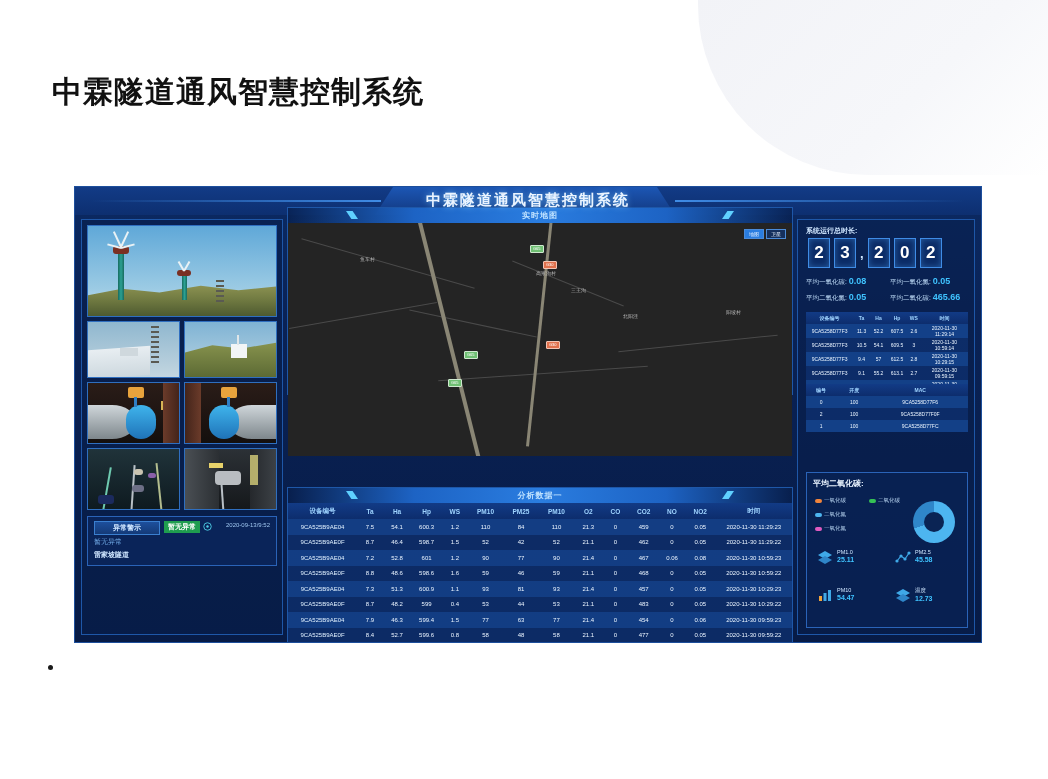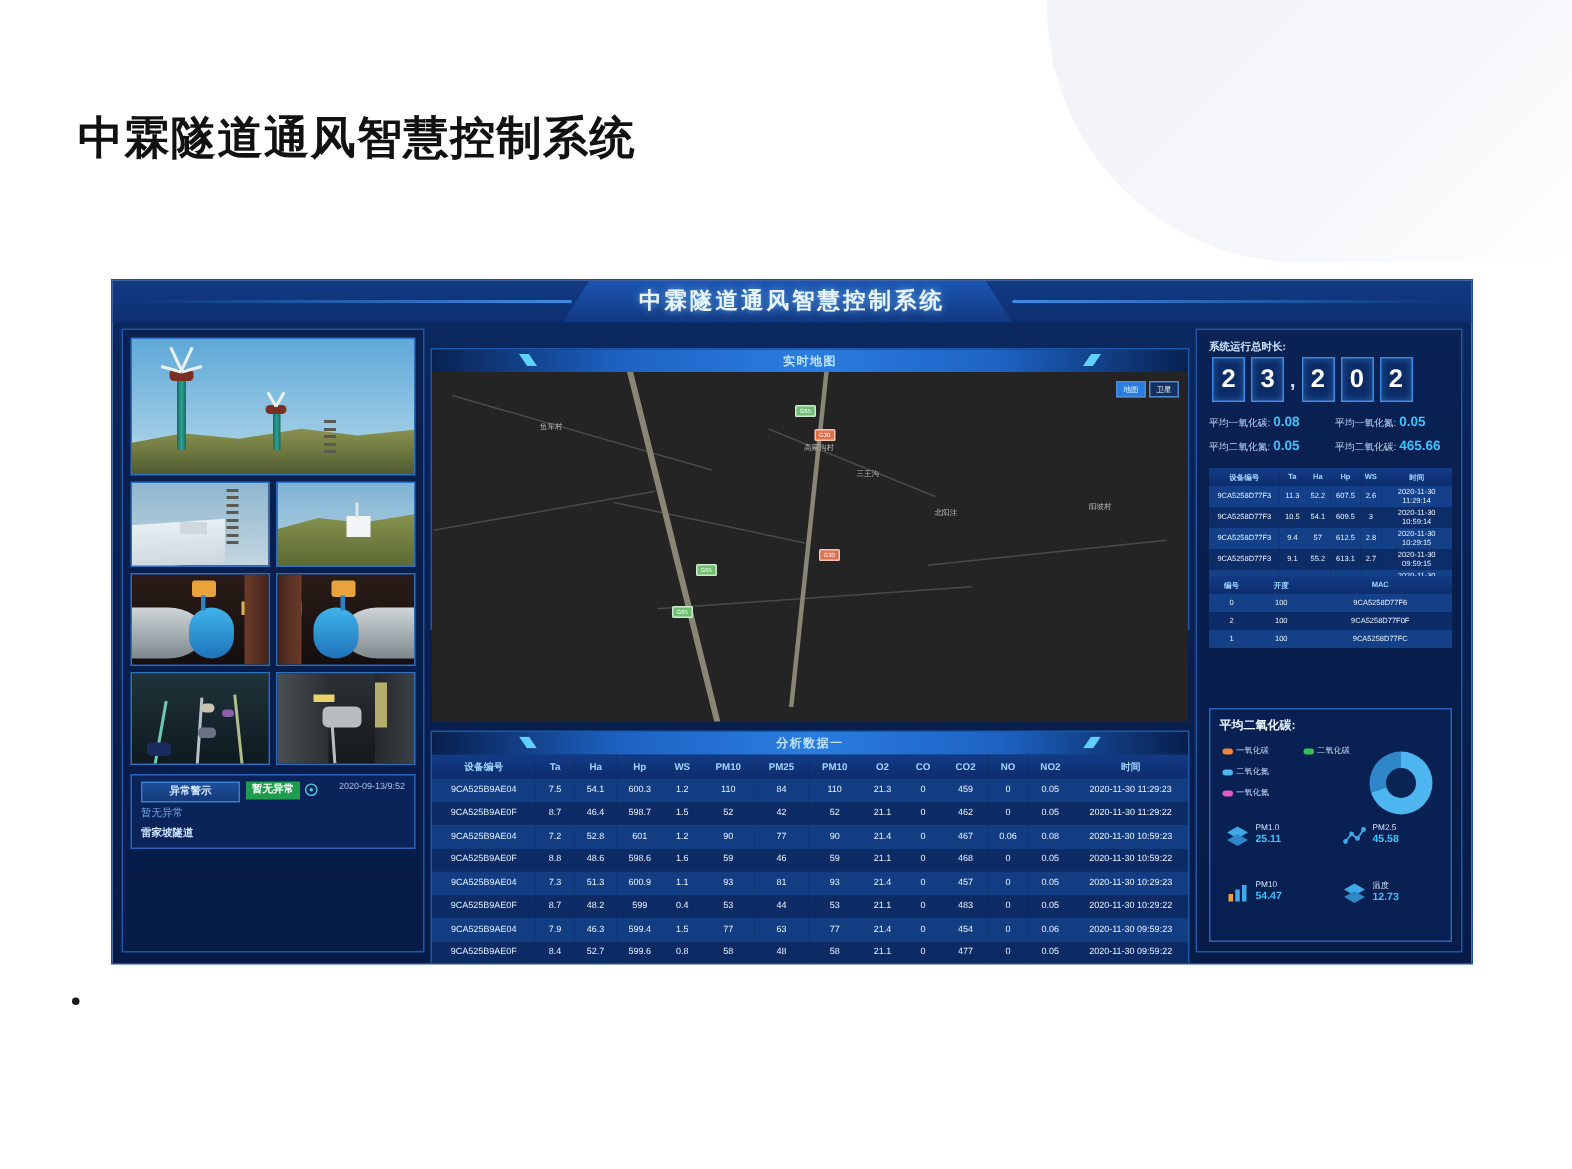--- a/index.html
+++ b/index.html
@@ -105,21 +105,21 @@
   .alarm-badge{
     position:absolute;left:76px;top:4px;width:36px;height:12px;line-height:12px;
     text-align:center;font-size:7px;color:#ffffff;font-weight:bold;background:#1f9d4f;
   }
   .alarm-loc{position:absolute;left:115px;top:5px;width:9px;height:9px;}
   .alarm-date{position:absolute;right:6px;top:5px;font-size:6px;color:#9fc6ef;}
   .alarm-l1{position:absolute;left:6px;top:20px;font-size:7px;color:#6fa8e4;}
   .alarm-l2{position:absolute;left:6px;top:33px;font-size:7px;color:#cfe6ff;font-weight:bold;}
 
   
-  .mappanel{left:212px;top:45px;width:506px;height:188px;}
+  .mappanel{left:212px;top:20px;width:506px;height:188px;}
   .mapbody{position:absolute;left:0;top:15px;width:100%;height:233px;background:#242424;overflow:hidden;}
   .mapline{position:absolute;background:#6a6a6a;opacity:.55;}
   .hwy{position:absolute;background:#8a8675;}
   .shield{position:absolute;font-size:4px;color:#ffffff;background:#6fbf73;
     padding:0 2px;border:1px solid #cfe8cf;border-radius:1px;line-height:6px;}
   .shield.red{background:#e0714d;border-color:#f3c4b4;}
   .mlabel{position:absolute;font-size:5px;color:#b9b9b9;white-space:nowrap;}
   .mapctl{position:absolute;right:6px;top:6px;display:flex;gap:2px;}
   .mapctl div{font-size:5px;color:#e8f2ff;background:rgba(20,50,100,.9);
     border:1px solid #4b8bd8;padding:1px 4px;}

